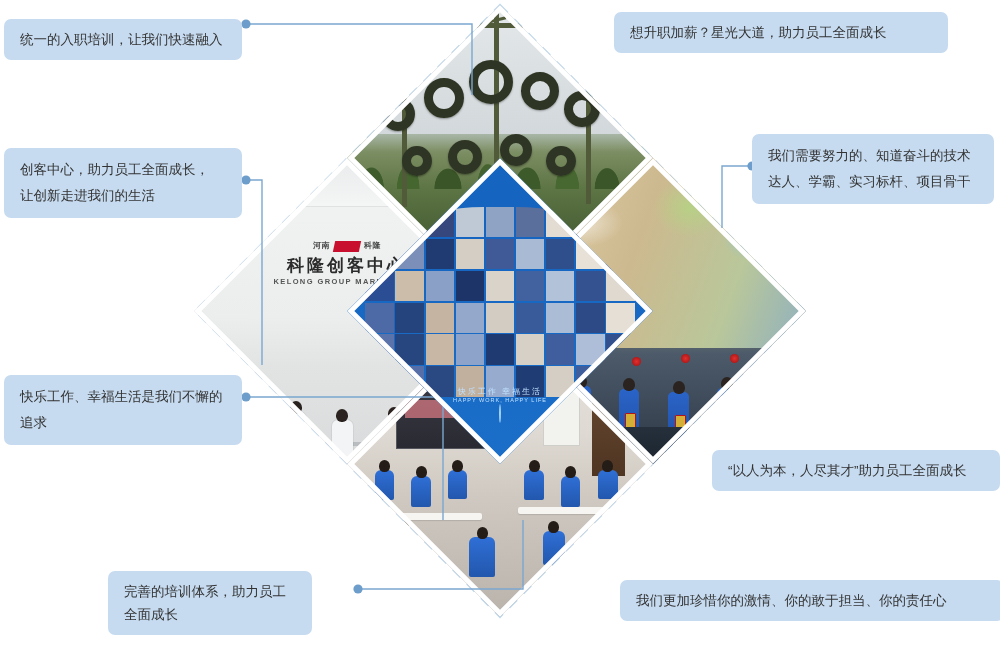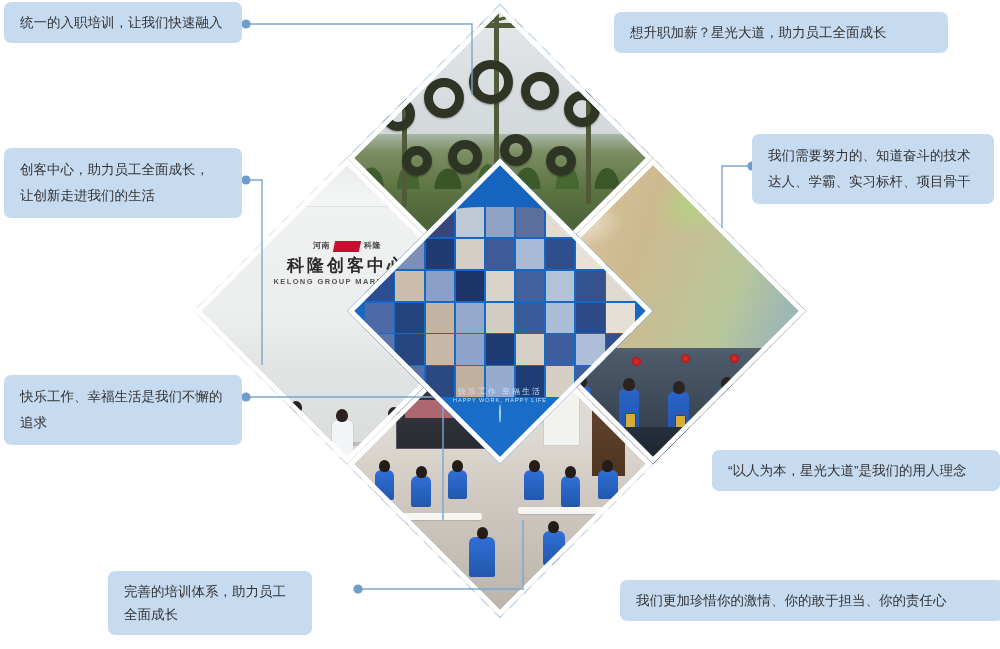--- a/index.html
+++ b/index.html
@@ -518,32 +518,32 @@
     </g>
     <g fill="#6d9dcb">
       <circle cx="246" cy="24" r="4.6"></circle>
       <circle cx="246" cy="180" r="4.6"></circle>
       <circle cx="246" cy="397" r="4.6"></circle>
       <circle cx="358" cy="589" r="4.6"></circle>
       <circle cx="752" cy="166" r="4.6"></circle>
     </g>
   </svg>
 
-  <div class="callout" style="left:4px;  top:2px;   width:238px;">统一的入职培训，让我们快速融入</div>
+  <div class="callout" style="left:4px;  top:19px;   width:238px;">统一的入职培训，让我们快速融入</div>
 
   <div class="callout" style="left:614px;top:12px;  width:334px;">想升职加薪？星光大道，助力员工全面成长</div>
 
   <div class="callout tall" style="left:4px;  top:148px; width:238px;">创客中心，助力员工全面成长，
 让创新走进我们的生活</div>
 
   <div class="callout tall" style="left:4px;  top:375px;width:238px;">快乐工作、幸福生活是我们不懈的
 追求</div>
 
   <div class="callout tall" style="left:752px;top:134px;width:242px;">我们需要努力的、知道奋斗的技术
 达人、学霸、实习标杆、项目骨干</div>
 
-  <div class="callout" style="left:712px;top:450px;width:288px;">“以人为本，星光大道”是我们的用人理念</div>
+  <div class="callout" style="left:712px;top:450px;width:288px;">“以人为本，人尽其才”助力员工全面成长</div>
 
   <div class="callout" style="left:108px;top:571px;width:204px;">完善的培训体系，助力员工全面成长</div>
 
   <div class="callout" style="left:620px;top:580px;width:384px;">我们更加珍惜你的激情、你的敢于担当、你的责任心</div>
 
 </div>
 
 </body></html>

